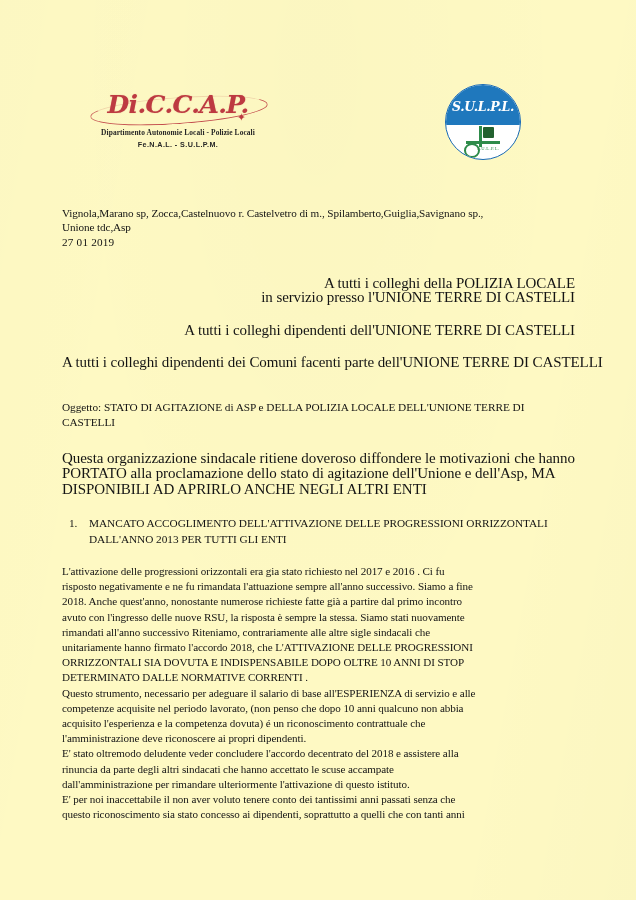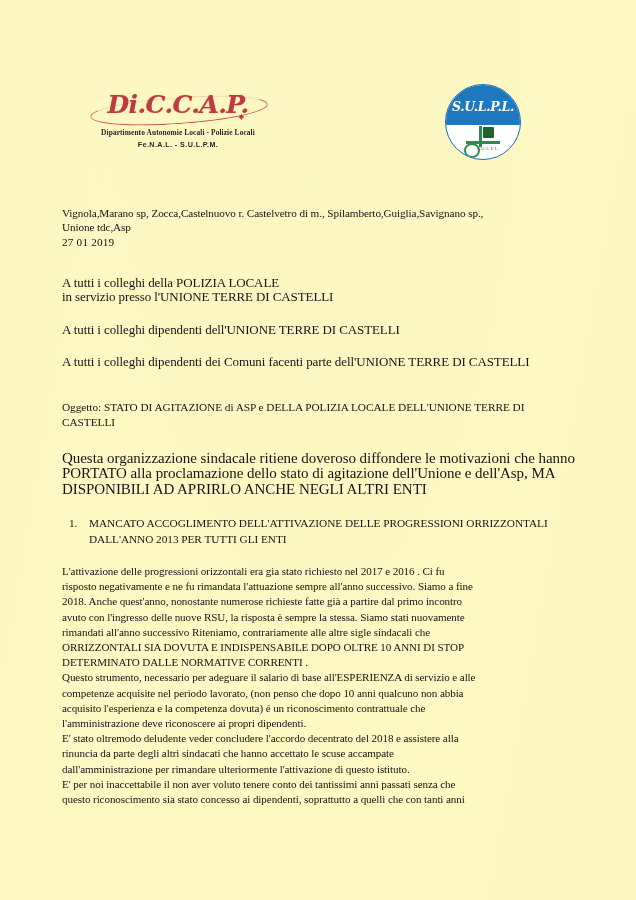--- a/index.html
+++ b/index.html
@@ -211,22 +211,22 @@
   .doc-date {
     font-size: 11.2px;
     line-height: 15px;
     letter-spacing: 0.2px;
   }
 
   .addressees {
     margin-top: 26px;
   }
   .addr {
-    text-align: left;
-    font-size: 13px;
+    text-align: right;
+    font-size: 15px;
     line-height: 14.5px;
     letter-spacing: -0.1px;
     margin-bottom: 18px;
     white-space: nowrap;
   }
   .addr .sub {
     display: block;
   }
   .addr:last-child { margin-bottom: 0; }
 
@@ -336,20 +336,21 @@
       <span class="marker">1.</span>
       <span>MANCATO ACCOGLIMENTO DELL'ATTIVAZIONE DELLE PROGRESSIONI ORRIZZONTALI DALL'ANNO 2013 PER TUTTI GLI ENTI</span>
     </div>
 
     <div class="body-block">
       <p class="nowrap-line">L'attivazione delle progressioni orizzontali era gia stato richiesto nel 2017 e 2016 . Ci fu</p>
       <p class="nowrap-line">risposto negativamente  e ne fu rimandata l'attuazione sempre all'anno successivo. Siamo a fine</p>
       <p class="nowrap-line">2018. Anche quest'anno, nonostante numerose richieste fatte già a partire dal primo incontro</p>
       <p class="nowrap-line">avuto con l'ingresso delle nuove RSU, la risposta è sempre la stessa. Siamo stati nuovamente</p>
       <p class="nowrap-line">rimandati all'anno successivo  Riteniamo, contrariamente alle altre sigle sindacali che</p>
+      <p class="nowrap-line">unitariamente hanno firmato l'accordo 2018, che L'ATTIVAZIONE DELLE PROGRESSIONI</p>
       <p class="nowrap-line">ORRIZZONTALI  SIA DOVUTA E INDISPENSABILE DOPO OLTRE 10 ANNI DI STOP</p>
       <p class="nowrap-line">DETERMINATO DALLE NORMATIVE CORRENTI .</p>
       <p class="nowrap-line">Questo strumento, necessario per adeguare il salario di base all'ESPERIENZA di servizio e alle</p>
       <p class="nowrap-line">competenze acquisite nel periodo lavorato, (non penso che dopo 10 anni qualcuno non abbia</p>
       <p class="nowrap-line">acquisito l'esperienza e la competenza dovuta) é un riconoscimento contrattuale che</p>
       <p class="nowrap-line">l'amministrazione deve riconoscere ai propri dipendenti.</p>
       <p class="nowrap-line">E' stato oltremodo deludente veder concludere l'accordo decentrato del 2018 e assistere alla</p>
       <p class="nowrap-line">rinuncia da parte degli altri sindacati che hanno accettato le scuse accampate</p>
       <p class="nowrap-line">dall'amministrazione per rimandare ulteriormente l'attivazione di questo istituto.</p>
       <p class="nowrap-line">E' per noi inaccettabile il non aver voluto tenere conto dei tantissimi anni  passati senza che</p>

